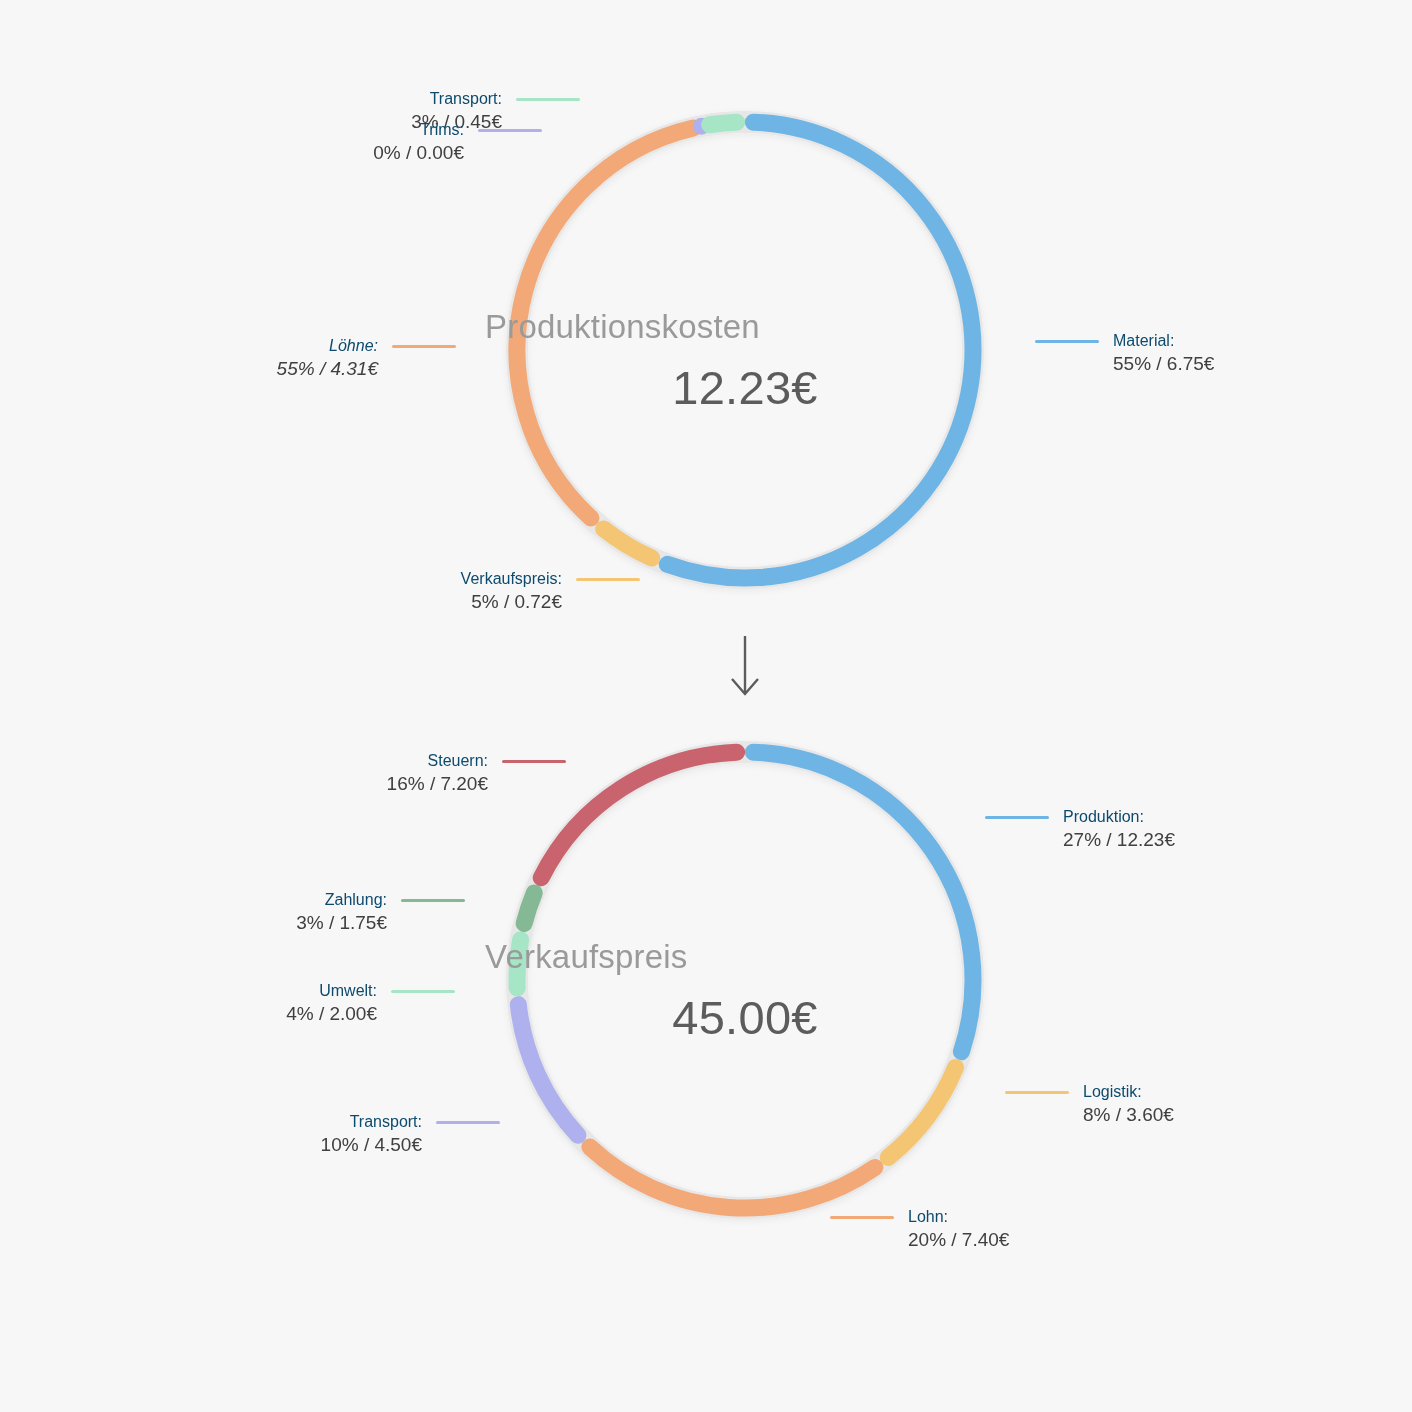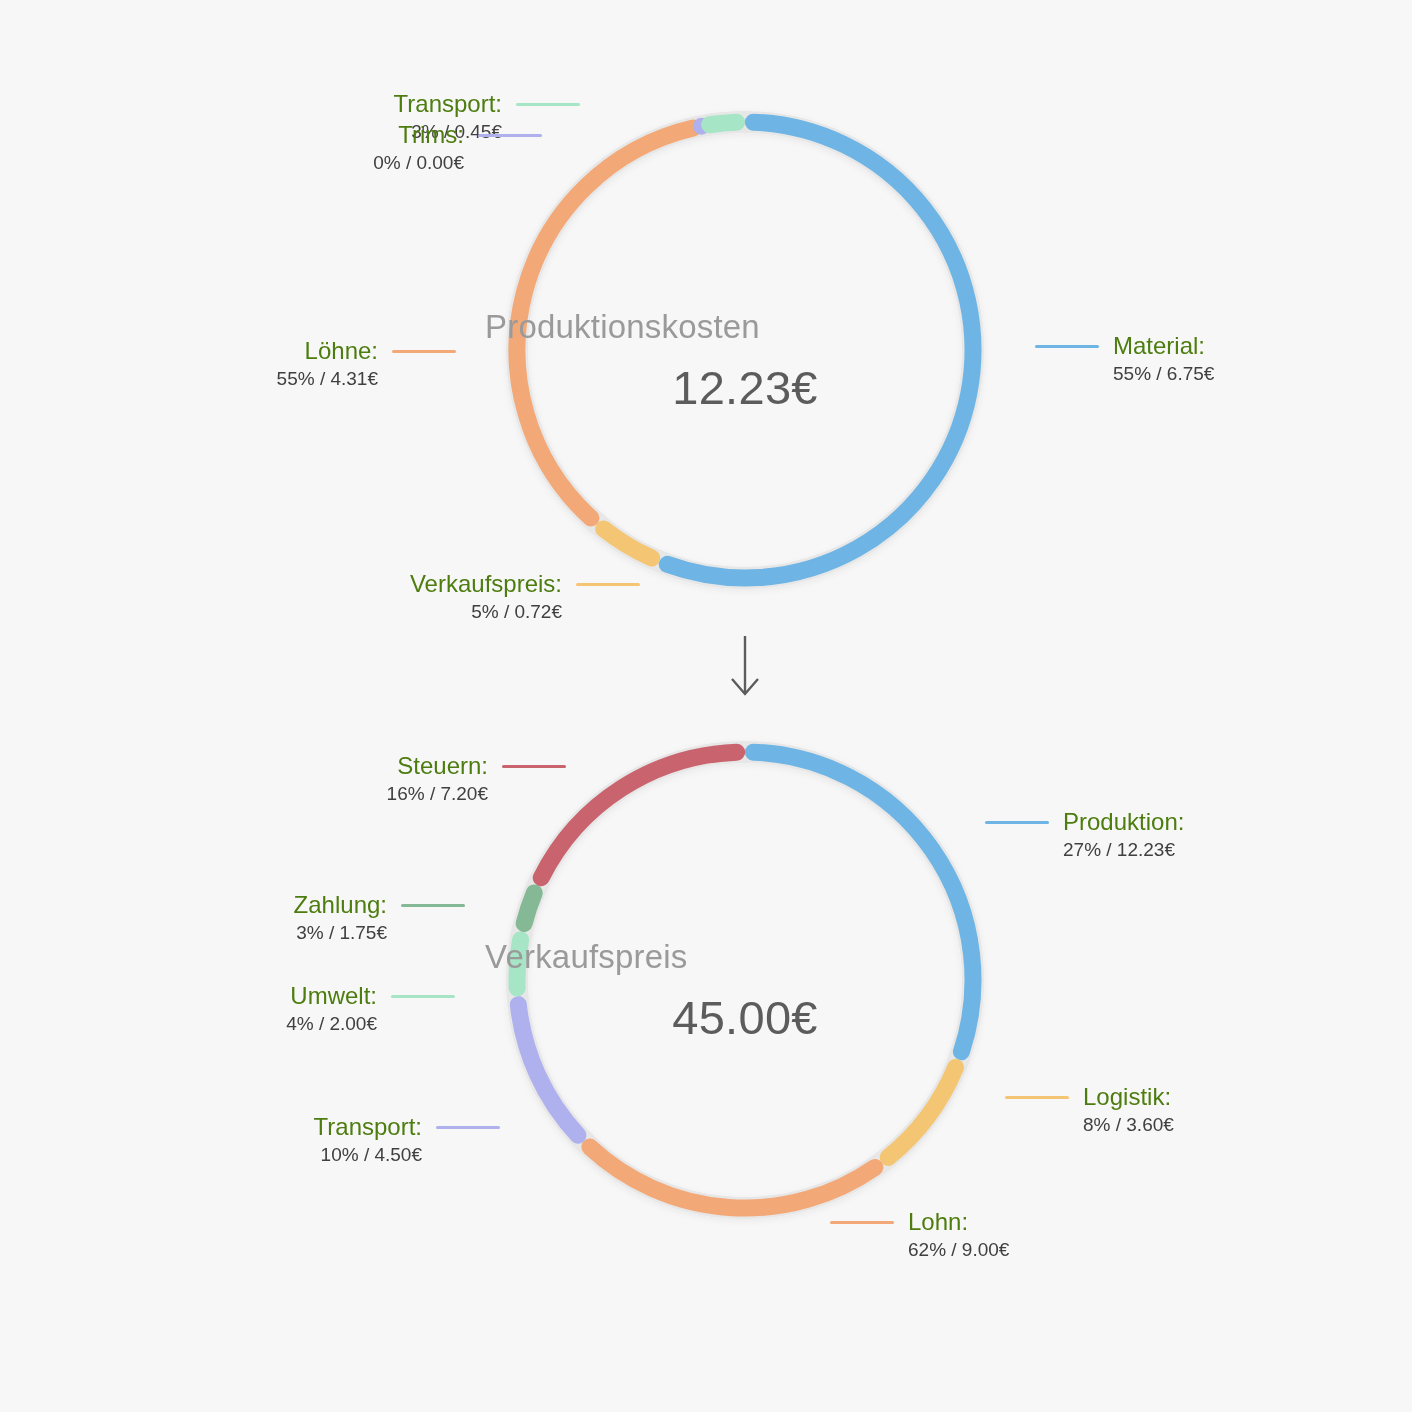--- a/index.html
+++ b/index.html
@@ -51,22 +51,22 @@
     white-space: nowrap;
   }
   .callout .cl-row {
     display: flex;
     align-items: center;
   }
   .callout.right .cl-row { flex-direction: row; }
   .callout.left  .cl-row { flex-direction: row; justify-content: flex-end; }
 
   .cl-title {
-    font-size: 24px;
-    color: #4d7c0f;
+    font-size: 16px;
+    color: #0c4a6e;
     font-weight: 400;
   }
   .cl-dash {
     height: 3px;
     width: 64px;
     border-radius: 2px;
     flex: 0 0 auto;
   }
   .callout.right .cl-dash { margin-right: 14px; }
   .callout.left  .cl-dash { margin-left: 14px; }
@@ -99,21 +99,21 @@
         <path d="M 166.75 468.06 A 228 228 0 0 1 118.66 438.91" fill="none" stroke="#f4c673" stroke-width="17" stroke-linecap="round"></path>
         <path d="M 105.94 428.08 A 228 228 0 0 1 208.24 37.95" fill="none" stroke="#f3a977" stroke-width="17" stroke-linecap="round"></path>
         <circle cx="216.42" cy="36.20" r="8.50" fill="#aeb1ee"></circle>
         <path d="M 224.65 34.76 A 228 228 0 0 1 251.65 32.15" fill="none" stroke="#a6e6c7" stroke-width="17" stroke-linecap="round"></path>
       </svg>
 
     <div class="center-label" style="top:218px;">Produktionskosten</div>
     <div class="center-value" style="top:270px;">12.23€</div>
   </div>
 
-  <div class="callout left" style="left:178px; top:337px; width:278px;">
+  <div class="callout left" style="left:178px; top:337px; width:278px;font-style:italic;">
     <div class="cl-row">
       <span class="cl-title">Löhne:</span>
       <span class="cl-dash" style="background:#f3a977"></span>
     </div>
     <div class="cl-sub">55% / 4.31€</div>
   </div>
 
   <div class="callout right" style="left:1035px; top:332px;">
     <div class="cl-row">
       <span class="cl-dash" style="background:#6eb5e5"></span>
@@ -220,16 +220,16 @@
       <span class="cl-title">Logistik:</span>
     </div>
     <div class="cl-sub">8% / 3.60€</div>
   </div>
 
   <div class="callout right" style="left:830px; top:1208px;">
     <div class="cl-row">
       <span class="cl-dash" style="background:#f3a977"></span>
       <span class="cl-title">Lohn:</span>
     </div>
-    <div class="cl-sub">62% / 9.00€</div>
+    <div class="cl-sub">20% / 7.40€</div>
   </div>
 
 </div>
 
 </body></html>

